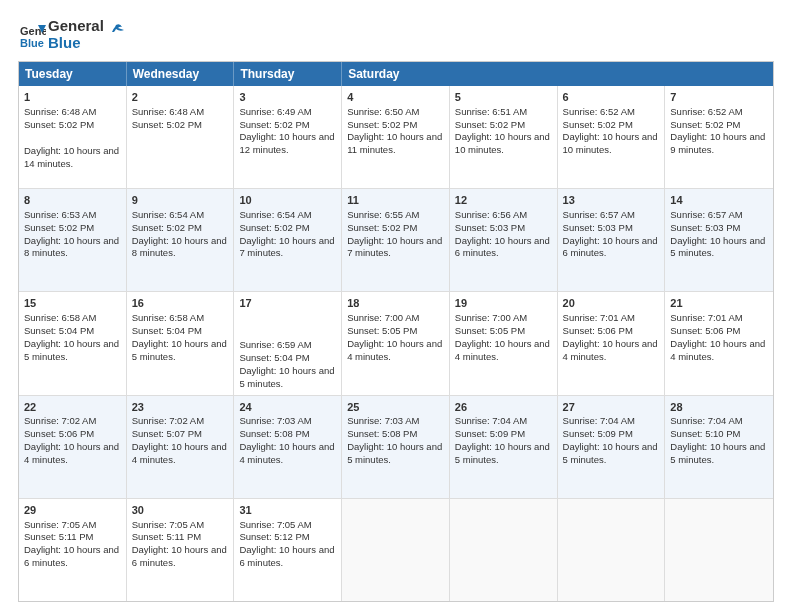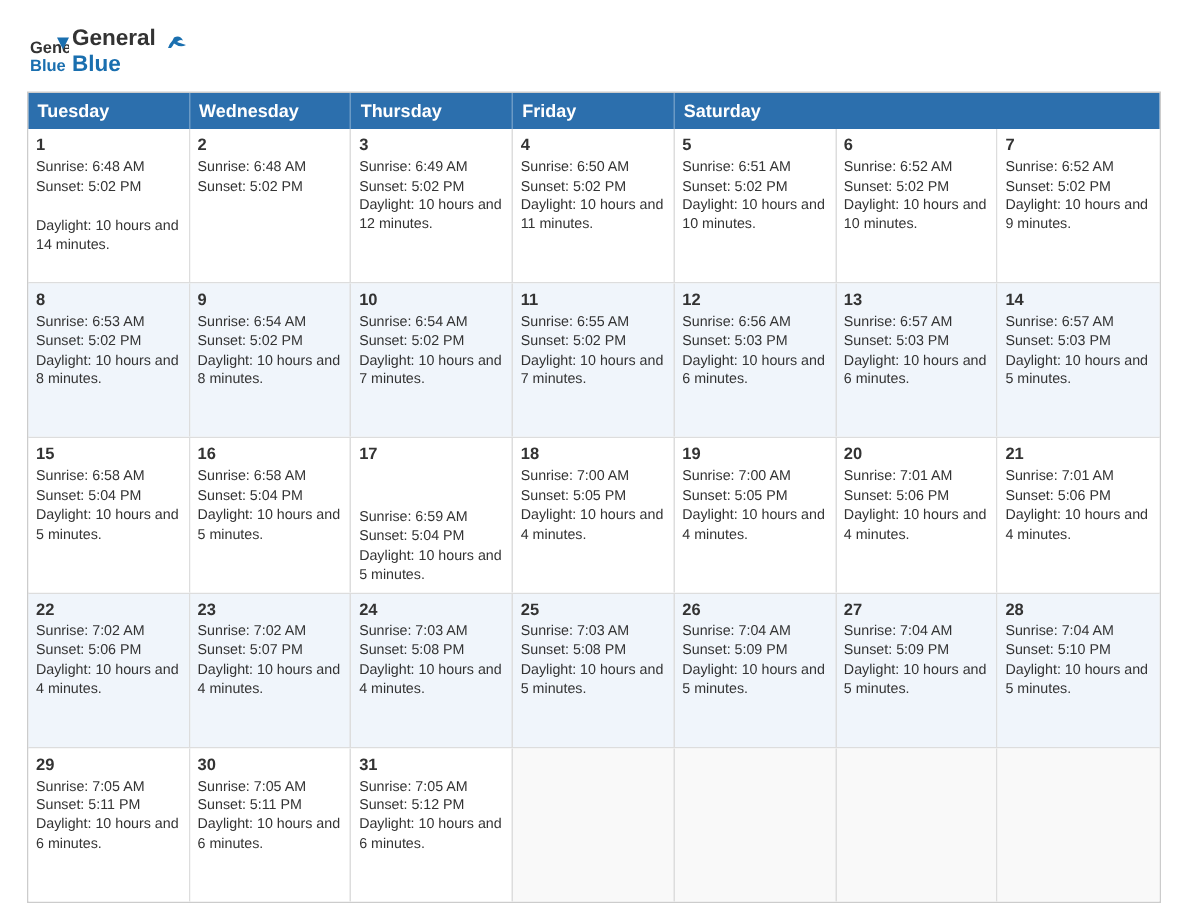--- a/index.html
+++ b/index.html
@@ -120,21 +120,20 @@
       <div class="month-title"></div>
       <div class="location"></div>
     </div>
   </div>
 
   <div class="calendar">
     <div class="cal-header">
         <div class="cal-header-cell">Tuesday</div>
         <div class="cal-header-cell">Wednesday</div>
         <div class="cal-header-cell">Thursday</div>
-        <div class="cal-header-cell">Friday</div>
         <div class="cal-header-cell">Saturday</div>
       </div>
     <div class="cal-body">
     <div class="cal-row">
           <div class="cal-cell">
             <span class="day-num">1</span>
             <span style="display: block;">Sunrise: 6:48 AM</span>
             <span style="display: block;">Sunset: 5:02 PM</span>
             <span style="display: block; margin-top: 14px;">Daylight: 10 hours and 14 minutes.</span>
           </div>

